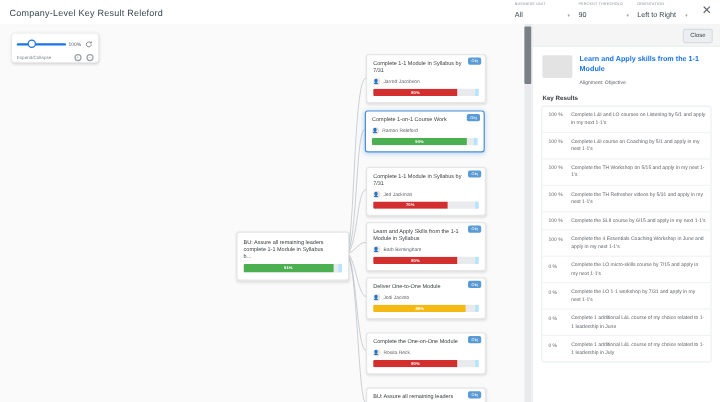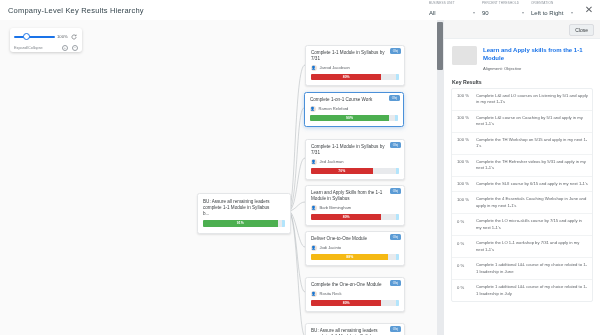--- a/index.html
+++ b/index.html
@@ -200,21 +200,21 @@
     width:16px; flex:none; font-size:4.2px; color:#5f6368; padding-top:.5px;
   }
   .kr-text { font-size:4.2px; color:#5f6368; line-height:1.55; }
 </style>
 </head>
 <body>
 
 <div id="app">
 
   <div class="topbar">
-    <div class="page-title">Company-Level Key Results Hierarchy</div>
+    <div class="page-title">Company-Level Key Result Releford</div>
 
     <div class="topbar-controls">
 
       <div class="select-field sel-bu">
         <div class="select-label">Business Unit</div>
         <div class="select-box">
           <span class="select-value">All</span>
           <span class="select-caret">▾</span>
         </div>
       </div>

